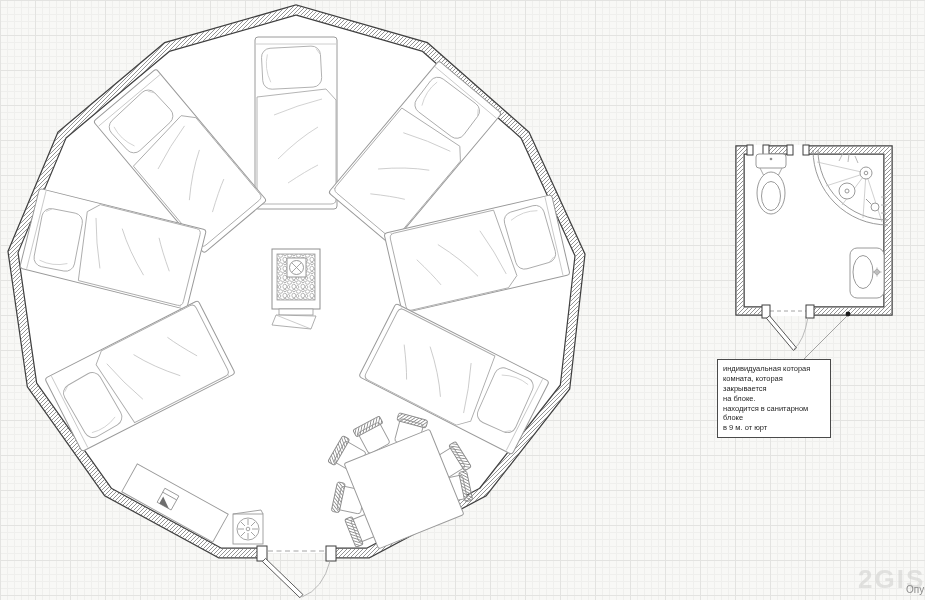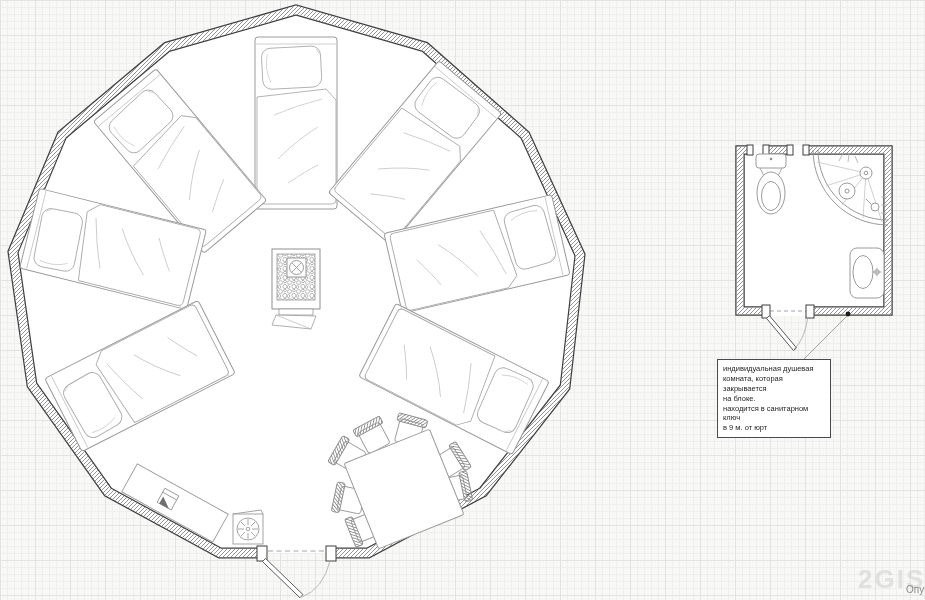--- a/index.html
+++ b/index.html
@@ -196,23 +196,23 @@
       </g>
       <path d="M808,317 Q804,341 794,349" fill="none" stroke="#aaaaaa" stroke-width="0.8"></path>
       <circle cx="848" cy="314" r="2.4" fill="#1b1b1b"></circle>
     </g>
   </g>
 
   <line x1="802" y1="361" x2="847" y2="316" stroke="#9a9a9a" stroke-width="0.9"></line>
 </svg>
 
 <div class="note">
-  <div>индивидуальная душевая</div>
+  <div>индивидуальная которая</div>
   <div>комната, которая закрывается</div>
   <div>на блоке.</div>
-  <div>находится в санитарном ключ</div>
+  <div>находится в санитарном блоке</div>
   <div>в 9 м. от юрт</div>
 </div>
 
 <div class="watermark">2GIS</div>
 <div class="caption">Опуб</div>
 
 </div>
 
 </body></html>

